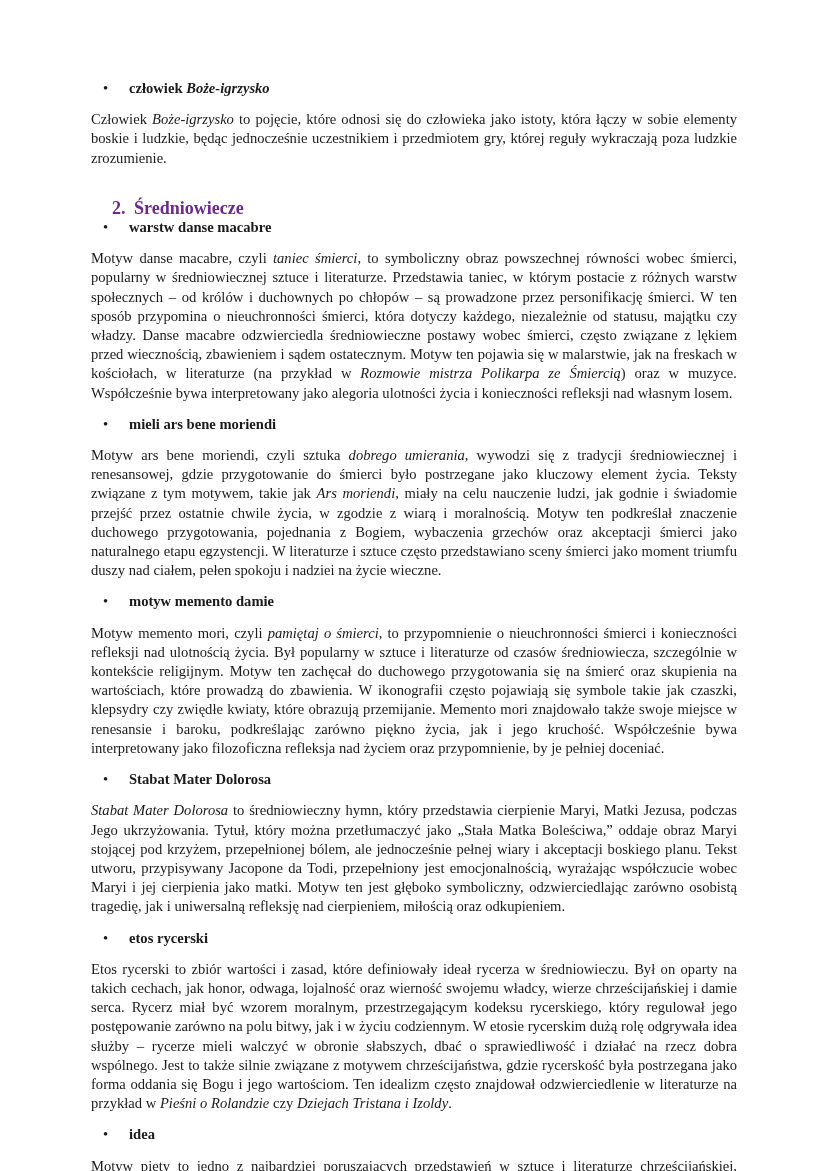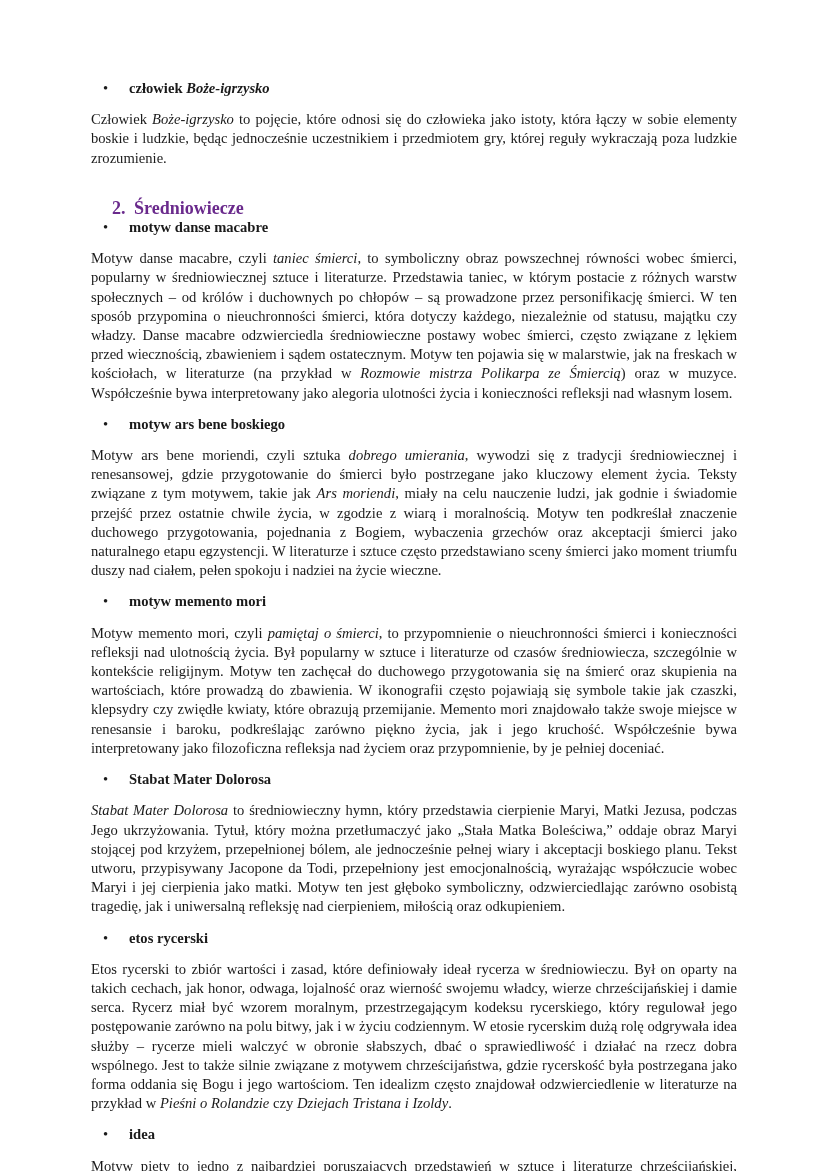--- a/index.html
+++ b/index.html
@@ -33,25 +33,25 @@
   i { }
 </style>
 </head>
 <body>
 
 <div class="page" id="page">
     <div class="bullet-head"><span class="dot">•</span><span class="txt"><span>człowiek </span><i>Boże-igrzysko</i></span></div>
     <p class="body"><span>Człowiek </span><i>Boże-igrzysko</i><span> to pojęcie, które odnosi się do człowieka jako istoty, która łączy w sobie elementy boskie i ludzkie, będąc jednocześnie uczestnikiem i przedmiotem gry, której reguły wykraczają poza ludzkie zrozumienie.</span></p>
     <div class="spacer"></div>
     <div class="section-head" style="color: rgb(106, 42, 140);"><span class="num">2.</span><span>Średniowiecze</span></div>
-    <div class="bullet-head"><span class="dot">•</span><span class="txt"><span>motyw danse macabre</span></span></div>
+    <div class="bullet-head"><span class="dot">•</span><span class="txt"><span>warstw danse macabre</span></span></div>
     <p class="body"><span>Motyw danse macabre, czyli </span><i>taniec śmierci</i><span>, to symboliczny obraz powszechnej równości wobec śmierci, popularny w średniowiecznej sztuce i literaturze. Przedstawia taniec, w którym postacie z różnych warstw społecznych – od królów i duchownych po chłopów – są prowadzone przez personifikację śmierci. W ten sposób przypomina o nieuchronności śmierci, która dotyczy każdego, niezależnie od statusu, majątku czy władzy. Danse macabre odzwierciedla średniowieczne postawy wobec śmierci, często związane z lękiem przed wiecznością, zbawieniem i sądem ostatecznym. Motyw ten pojawia się w malarstwie, jak na freskach w kościołach, w literaturze (na przykład w </span><i>Rozmowie mistrza Polikarpa ze Śmiercią</i><span>) oraz w muzyce. Współcześnie bywa interpretowany jako alegoria ulotności życia i konieczności refleksji nad własnym losem.</span></p>
-    <div class="bullet-head"><span class="dot">•</span><span class="txt"><span>motyw ars bene boskiego</span></span></div>
+    <div class="bullet-head"><span class="dot">•</span><span class="txt"><span>mieli ars bene moriendi</span></span></div>
     <p class="body"><span>Motyw ars bene moriendi, czyli sztuka </span><i>dobrego umierania</i><span>, wywodzi się z tradycji średniowiecznej i renesansowej, gdzie przygotowanie do śmierci było postrzegane jako kluczowy element życia. Teksty związane z tym motywem, takie jak </span><i>Ars moriendi</i><span>, miały na celu nauczenie ludzi, jak godnie i świadomie przejść przez ostatnie chwile życia, w zgodzie z wiarą i moralnością. Motyw ten podkreślał znaczenie duchowego przygotowania, pojednania z Bogiem, wybaczenia grzechów oraz akceptacji śmierci jako naturalnego etapu egzystencji. W literaturze i sztuce często przedstawiano sceny śmierci jako moment triumfu duszy nad ciałem, pełen spokoju i nadziei na życie wieczne.</span></p>
-    <div class="bullet-head"><span class="dot">•</span><span class="txt"><span>motyw memento mori</span></span></div>
+    <div class="bullet-head"><span class="dot">•</span><span class="txt"><span>motyw memento damie</span></span></div>
     <p class="body"><span>Motyw memento mori, czyli </span><i>pamiętaj o śmierci</i><span>, to przypomnienie o nieuchronności śmierci i konieczności refleksji nad ulotnością życia. Był popularny w sztuce i literaturze od czasów średniowiecza, szczególnie w kontekście religijnym. Motyw ten zachęcał do duchowego przygotowania się na śmierć oraz skupienia na wartościach, które prowadzą do zbawienia. W ikonografii często pojawiają się symbole takie jak czaszki, klepsydry czy zwiędłe kwiaty, które obrazują przemijanie. Memento mori znajdowało także swoje miejsce w renesansie i baroku, podkreślając zarówno piękno życia, jak i jego kruchość. Współcześnie bywa interpretowany jako filozoficzna refleksja nad życiem oraz przypomnienie, by je pełniej doceniać.</span></p>
     <div class="bullet-head"><span class="dot">•</span><span class="txt"><span>Stabat Mater Dolorosa</span></span></div>
     <p class="body"><i>Stabat Mater Dolorosa</i><span> to średniowieczny hymn, który przedstawia cierpienie Maryi, Matki Jezusa, podczas Jego ukrzyżowania. Tytuł, który można przetłumaczyć jako „Stała Matka Boleściwa,” oddaje obraz Maryi stojącej pod krzyżem, przepełnionej bólem, ale jednocześnie pełnej wiary i akceptacji boskiego planu. Tekst utworu, przypisywany Jacopone da Todi, przepełniony jest emocjonalnością, wyrażając współczucie wobec Maryi i jej cierpienia jako matki. Motyw ten jest głęboko symboliczny, odzwierciedlając zarówno osobistą tragedię, jak i uniwersalną refleksję nad cierpieniem, miłością oraz odkupieniem.</span></p>
     <div class="bullet-head"><span class="dot">•</span><span class="txt"><span>etos rycerski</span></span></div>
     <p class="body"><span>Etos rycerski to zbiór wartości i zasad, które definiowały ideał rycerza w średniowieczu. Był on oparty na takich cechach, jak honor, odwaga, lojalność oraz wierność swojemu władcy, wierze chrześcijańskiej i damie serca. Rycerz miał być wzorem moralnym, przestrzegającym kodeksu rycerskiego, który regulował jego postępowanie zarówno na polu bitwy, jak i w życiu codziennym. W etosie rycerskim dużą rolę odgrywała idea służby – rycerze mieli walczyć w obronie słabszych, dbać o sprawiedliwość i działać na rzecz dobra wspólnego. Jest to także silnie związane z motywem chrześcijaństwa, gdzie rycerskość była postrzegana jako forma oddania się Bogu i jego wartościom. Ten idealizm często znajdował odzwierciedlenie w literaturze na przykład w </span><i>Pieśni o Rolandzie</i><span> czy </span><i>Dziejach Tristana i Izoldy</i><span>.</span></p>
     <div class="bullet-head"><span class="dot">•</span><span class="txt"><span>idea</span></span></div>
     <p class="body"><span>Motyw piety to jedno z najbardziej poruszających przedstawień w sztuce i literaturze chrześcijańskiej, ukazujące Marię trzymającą na kolanach martwe ciało Jezusa po jego zdjęciu z krzyża. Jest to niezwykle emocjonalny obraz matczynego bólu, miłości i współczucia, który odzwierciedla głęboką więź między matką a synem. Pieta stała się inspiracją dla licznych dzieł artystycznych, z których najbardziej znane to rzeźba Michała Anioła w Bazylice św. Piotra w Watykanie. W literaturze motyw ten często służy jako symbol cierpienia, odkupienia i akceptacji boskiego planu. Motyw piety przypomina o uniwersalnych emocjach towarzyszących stracie oraz o nadziei na odkupienie.</span></p>
   </div>
 
 </body></html>

